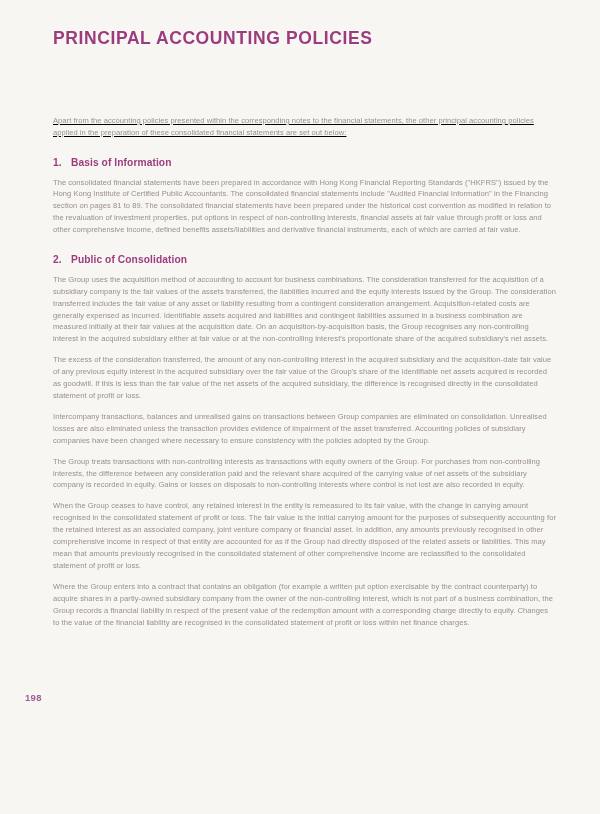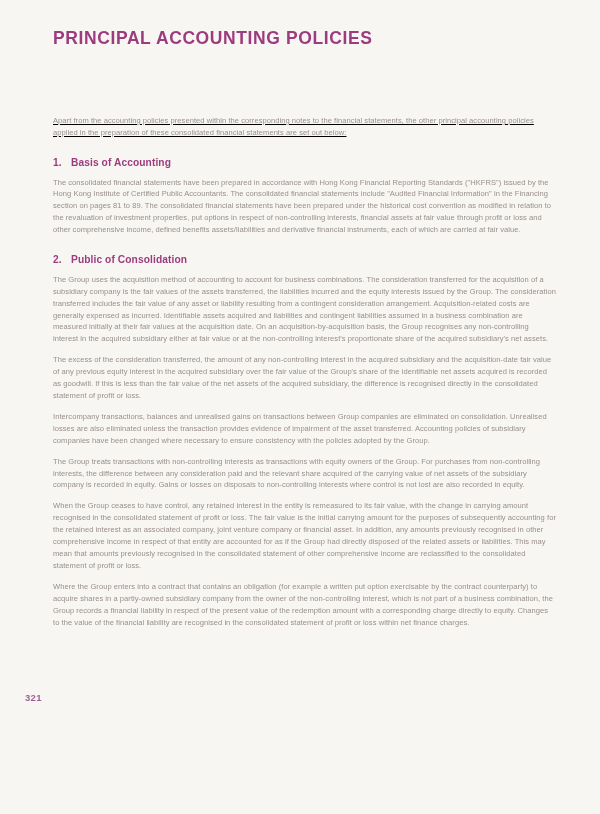--- a/index.html
+++ b/index.html
@@ -82,35 +82,35 @@
 
     <h1 class="page-title">PRINCIPAL ACCOUNTING POLICIES</h1>
 
     <div class="intro">
       <p class="body-text">Apart from the accounting policies presented within the corresponding notes to the financial statements, the other principal accounting policies applied in the preparation of these consolidated financial statements are set out below:</p>
     </div>
 
     <div class="section">
       <h2 class="section-heading">
         <span class="num">1.</span>
-        <span>Basis of Accounting</span>
+        <span>Basis of Information</span>
       </h2>
       <p class="body-text">The consolidated financial statements have been prepared in accordance with Hong Kong Financial Reporting Standards ("HKFRS") issued by the Hong Kong Institute of Certified Public Accountants. The consolidated financial statements include "Audited Financial Information" in the Financing section on pages 81 to 89. The consolidated financial statements have been prepared under the historical cost convention as modified in relation to the revaluation of investment properties, put options in respect of non-controlling interests, financial assets at fair value through profit or loss and other comprehensive income, defined benefits assets/liabilities and derivative financial instruments, each of which are carried at fair value.</p>
     </div>
 
     <div class="section">
       <h2 class="section-heading">
         <span class="num">2.</span>
         <span>Public of Consolidation</span>
       </h2>
       <p class="body-text">The Group uses the acquisition method of accounting to account for business combinations. The consideration transferred for the acquisition of a subsidiary company is the fair values of the assets transferred, the liabilities incurred and the equity interests issued by the Group. The consideration transferred includes the fair value of any asset or liability resulting from a contingent consideration arrangement. Acquisition-related costs are generally expensed as incurred. Identifiable assets acquired and liabilities and contingent liabilities assumed in a business combination are measured initially at their fair values at the acquisition date. On an acquisition-by-acquisition basis, the Group recognises any non-controlling interest in the acquired subsidiary either at fair value or at the non-controlling interest's proportionate share of the acquired subsidiary's net assets.</p>
       <p class="body-text">The excess of the consideration transferred, the amount of any non-controlling interest in the acquired subsidiary and the acquisition-date fair value of any previous equity interest in the acquired subsidiary over the fair value of the Group's share of the identifiable net assets acquired is recorded as goodwill. If this is less than the fair value of the net assets of the acquired subsidiary, the difference is recognised directly in the consolidated statement of profit or loss.</p>
       <p class="body-text">Intercompany transactions, balances and unrealised gains on transactions between Group companies are eliminated on consolidation. Unrealised losses are also eliminated unless the transaction provides evidence of impairment of the asset transferred. Accounting policies of subsidiary companies have been changed where necessary to ensure consistency with the policies adopted by the Group.</p>
       <p class="body-text">The Group treats transactions with non-controlling interests as transactions with equity owners of the Group. For purchases from non-controlling interests, the difference between any consideration paid and the relevant share acquired of the carrying value of net assets of the subsidiary company is recorded in equity. Gains or losses on disposals to non-controlling interests where control is not lost are also recorded in equity.</p>
       <p class="body-text">When the Group ceases to have control, any retained interest in the entity is remeasured to its fair value, with the change in carrying amount recognised in the consolidated statement of profit or loss. The fair value is the initial carrying amount for the purposes of subsequently accounting for the retained interest as an associated company, joint venture company or financial asset. In addition, any amounts previously recognised in other comprehensive income in respect of that entity are accounted for as if the Group had directly disposed of the related assets or liabilities. This may mean that amounts previously recognised in the consolidated statement of other comprehensive income are reclassified to the consolidated statement of profit or loss.</p>
       <p class="body-text">Where the Group enters into a contract that contains an obligation (for example a written put option exercisable by the contract counterparty) to acquire shares in a partly-owned subsidiary company from the owner of the non-controlling interest, which is not part of a business combination, the Group records a financial liability in respect of the present value of the redemption amount with a corresponding charge directly to equity. Changes to the value of the financial liability are recognised in the consolidated statement of profit or loss within net finance charges.</p>
     </div>
 
   </div>
 
-  <div class="page-number">321</div>
+  <div class="page-number">198</div>
 
 </div>
 
 </body></html>

